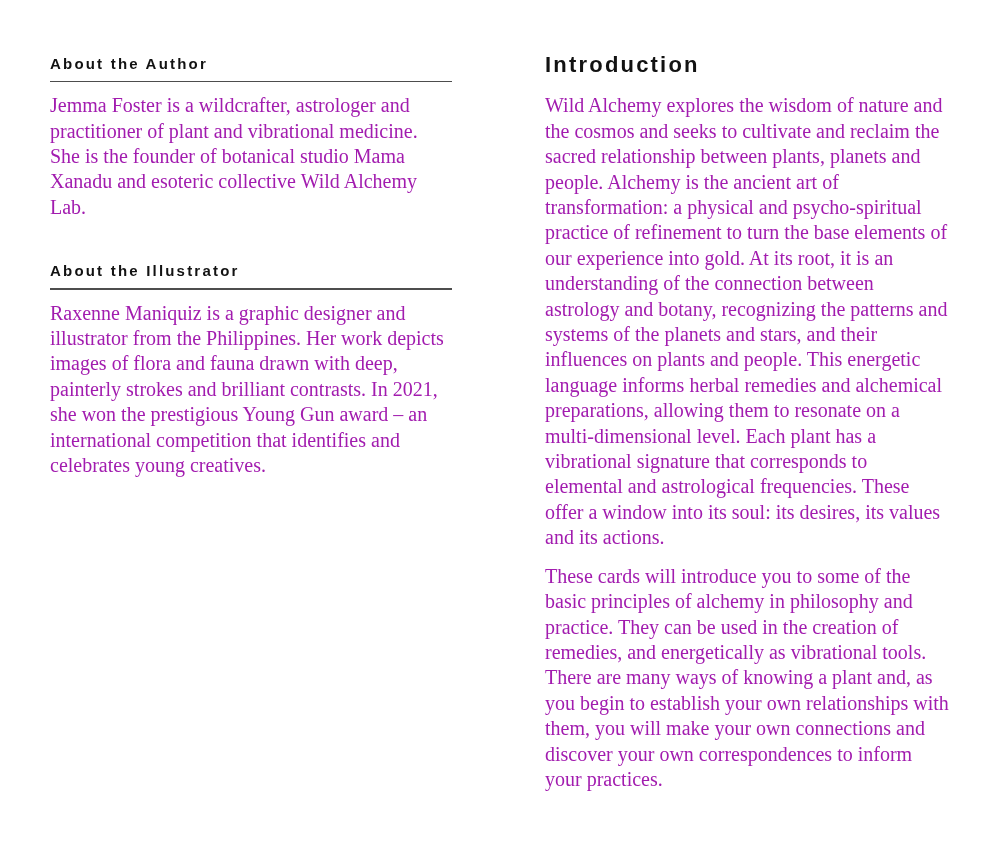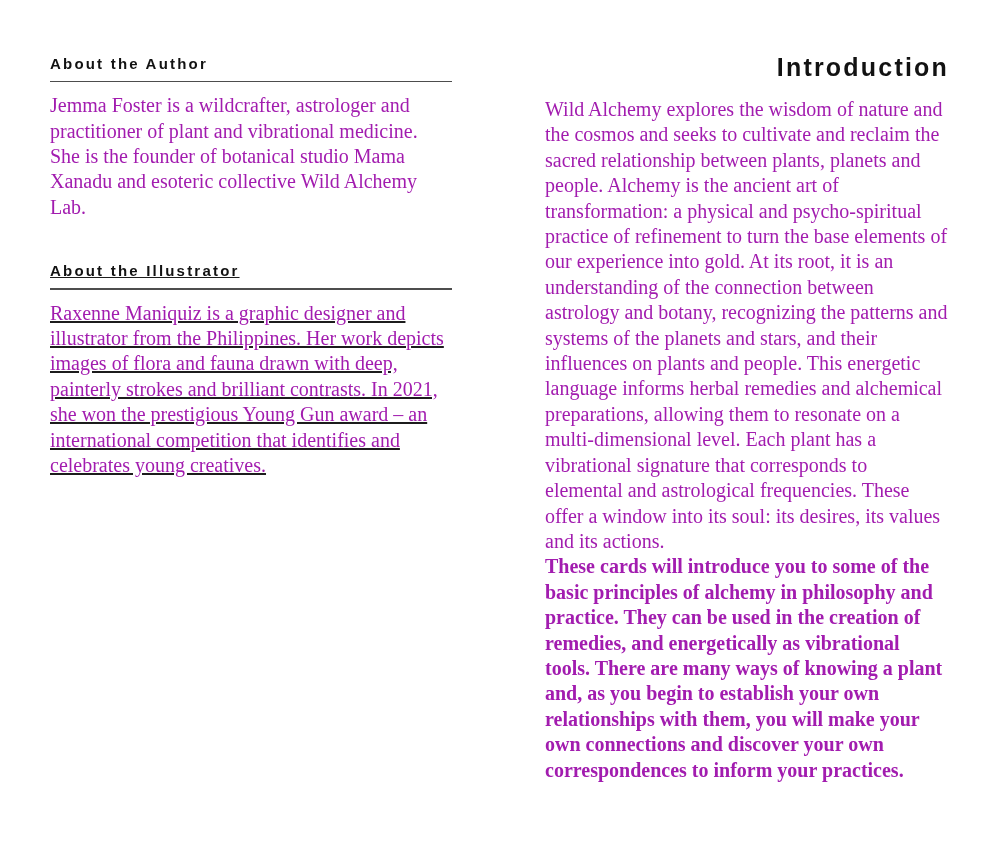--- a/index.html
+++ b/index.html
@@ -27,21 +27,20 @@
   .page.left {
     width: 500px;
     padding: 55px 48px 0 50px;
   }
   .page.right {
     width: 500px;
     padding: 52px 51px 0 45px;
   }
   .section + .section {
     margin-top: 42px;
-    text-decoration: underline;
   }
   .section-heading {
     font-family: "Liberation Sans", sans-serif;
     font-size: 15px;
     font-weight: 700;
     letter-spacing: 2.2px;
     color: #121212;
     margin: 0 0 7px 0;
     line-height: 1.25;
   }
@@ -52,30 +51,30 @@
     margin: 0 0 11px 0;
   }
   .body-text {
     font-size: 20px;
     line-height: 25.4px;
     margin: 0;
     color: #a21caf;
   }
   .page-title {
     font-family: "Liberation Sans", sans-serif;
-    font-size: 25px;
+    font-size: 22px;
     font-weight: 700;
     letter-spacing: 2.2px;
     color: #121212;
-    text-align: right;
+    text-align: left;
     margin: 0 0 15px 0;
     line-height: 1.2;
   }
   .body-text + .body-text {
-    font-weight: bold;
+    margin-top: 13px;
   }
 </style>
 </head>
 <body>
 
 <div class="spread">
 
   <div class="page left">
 
     <div class="section">

